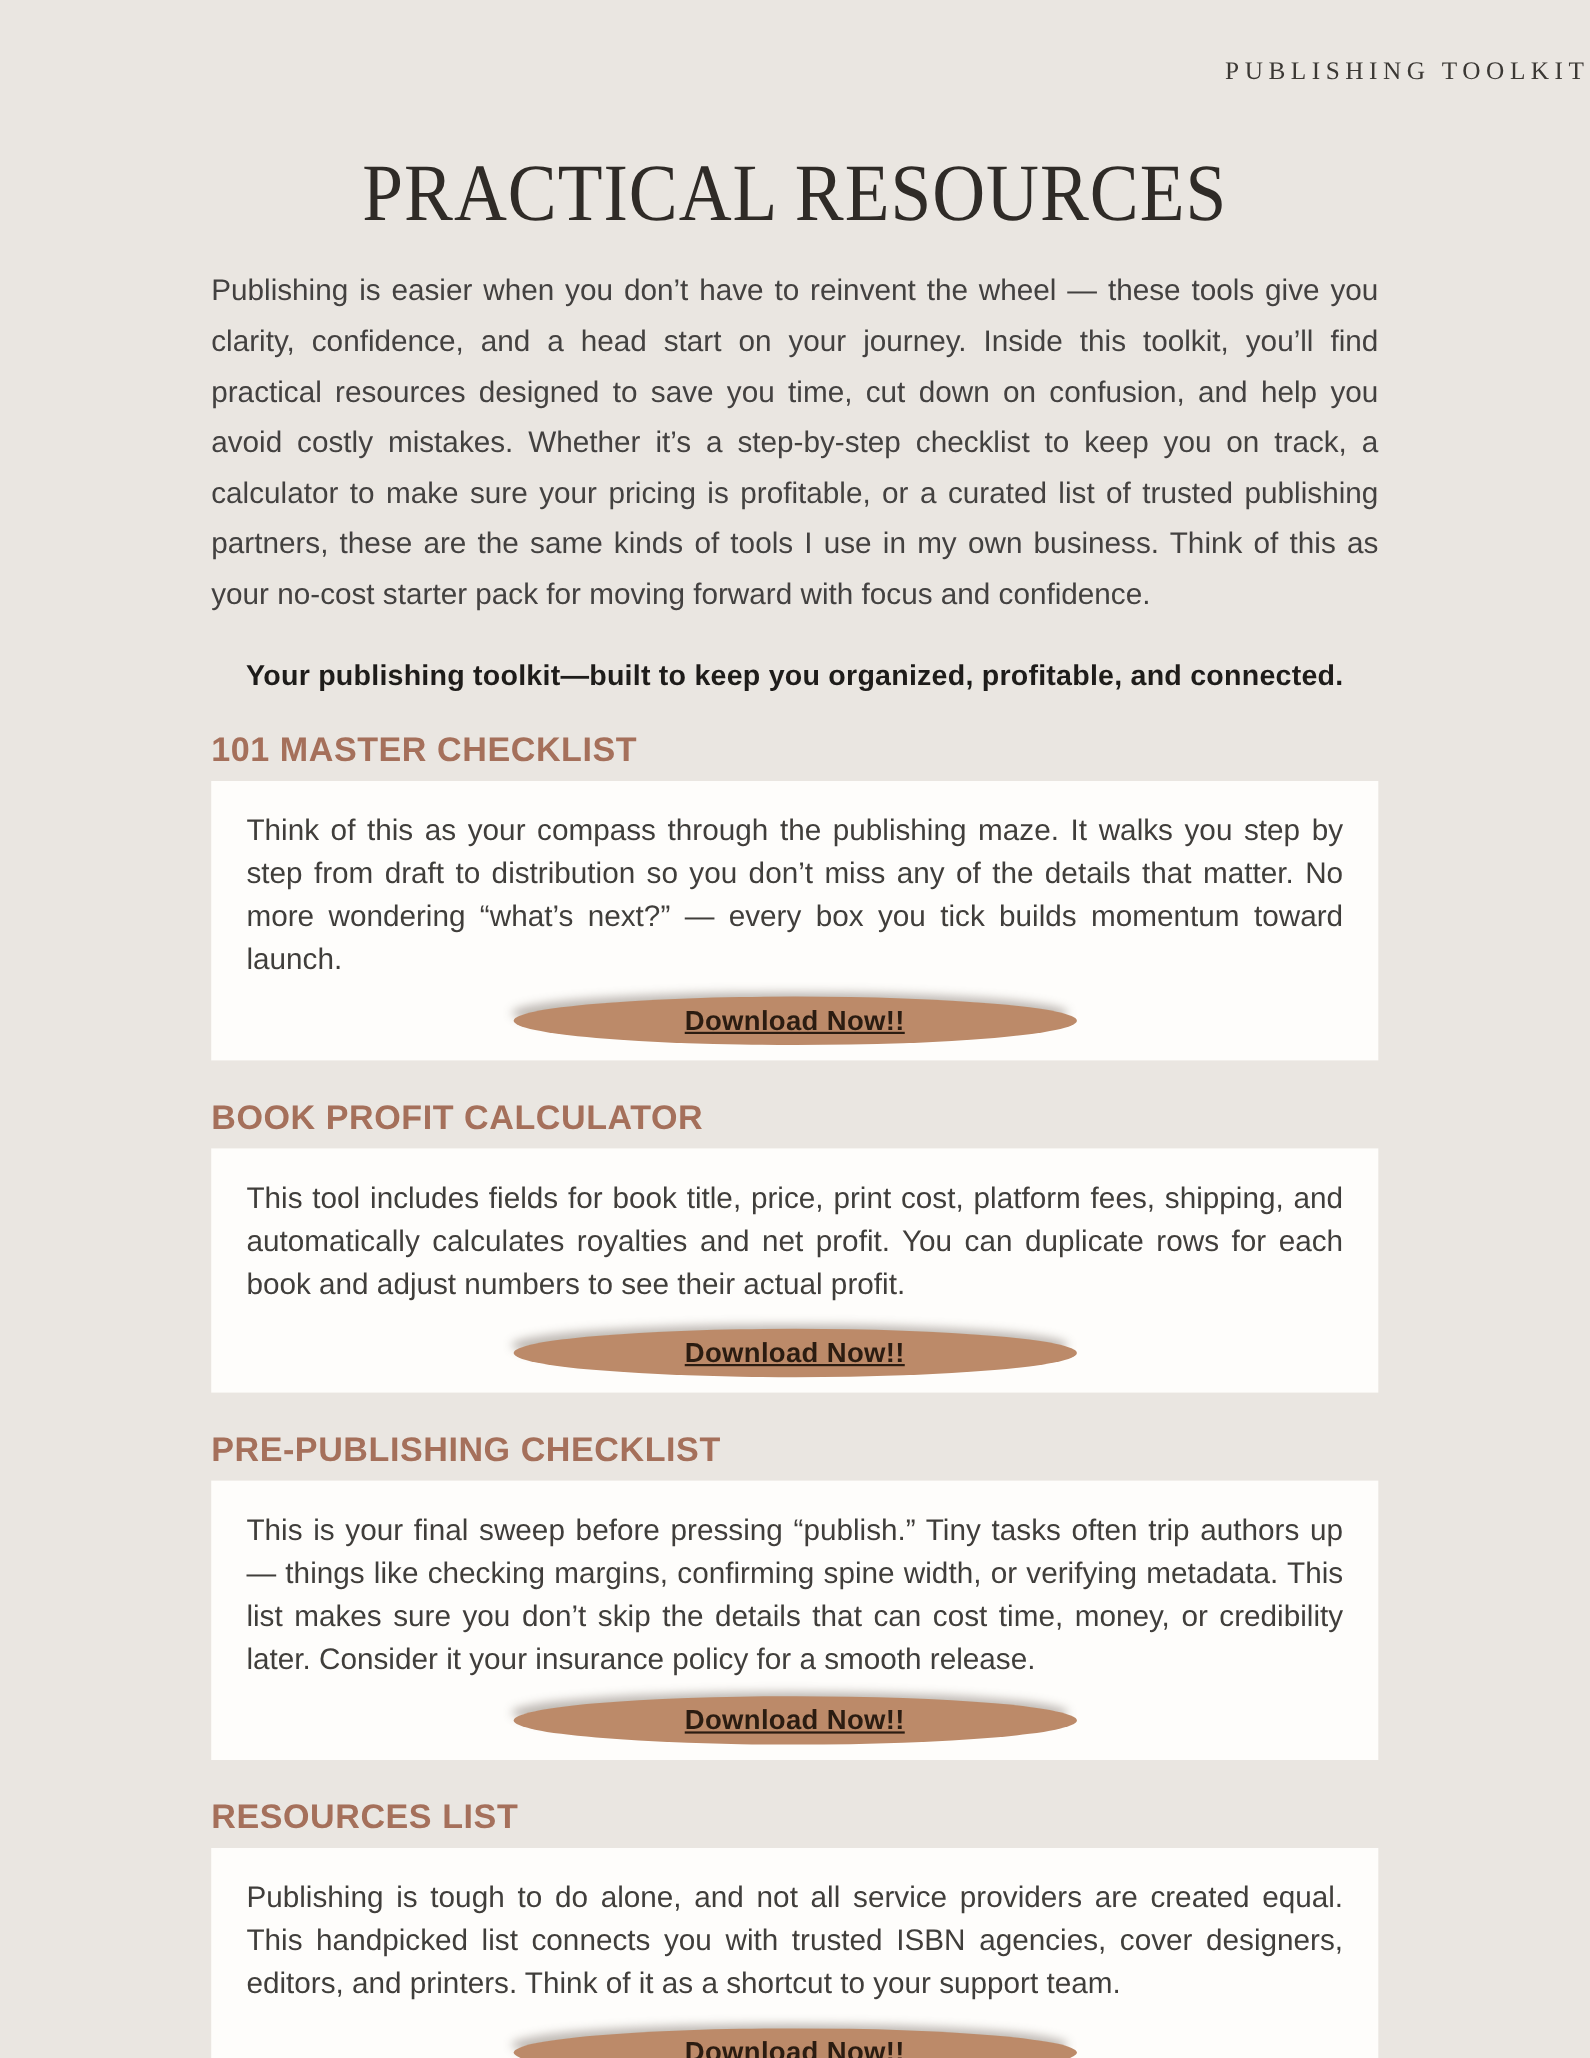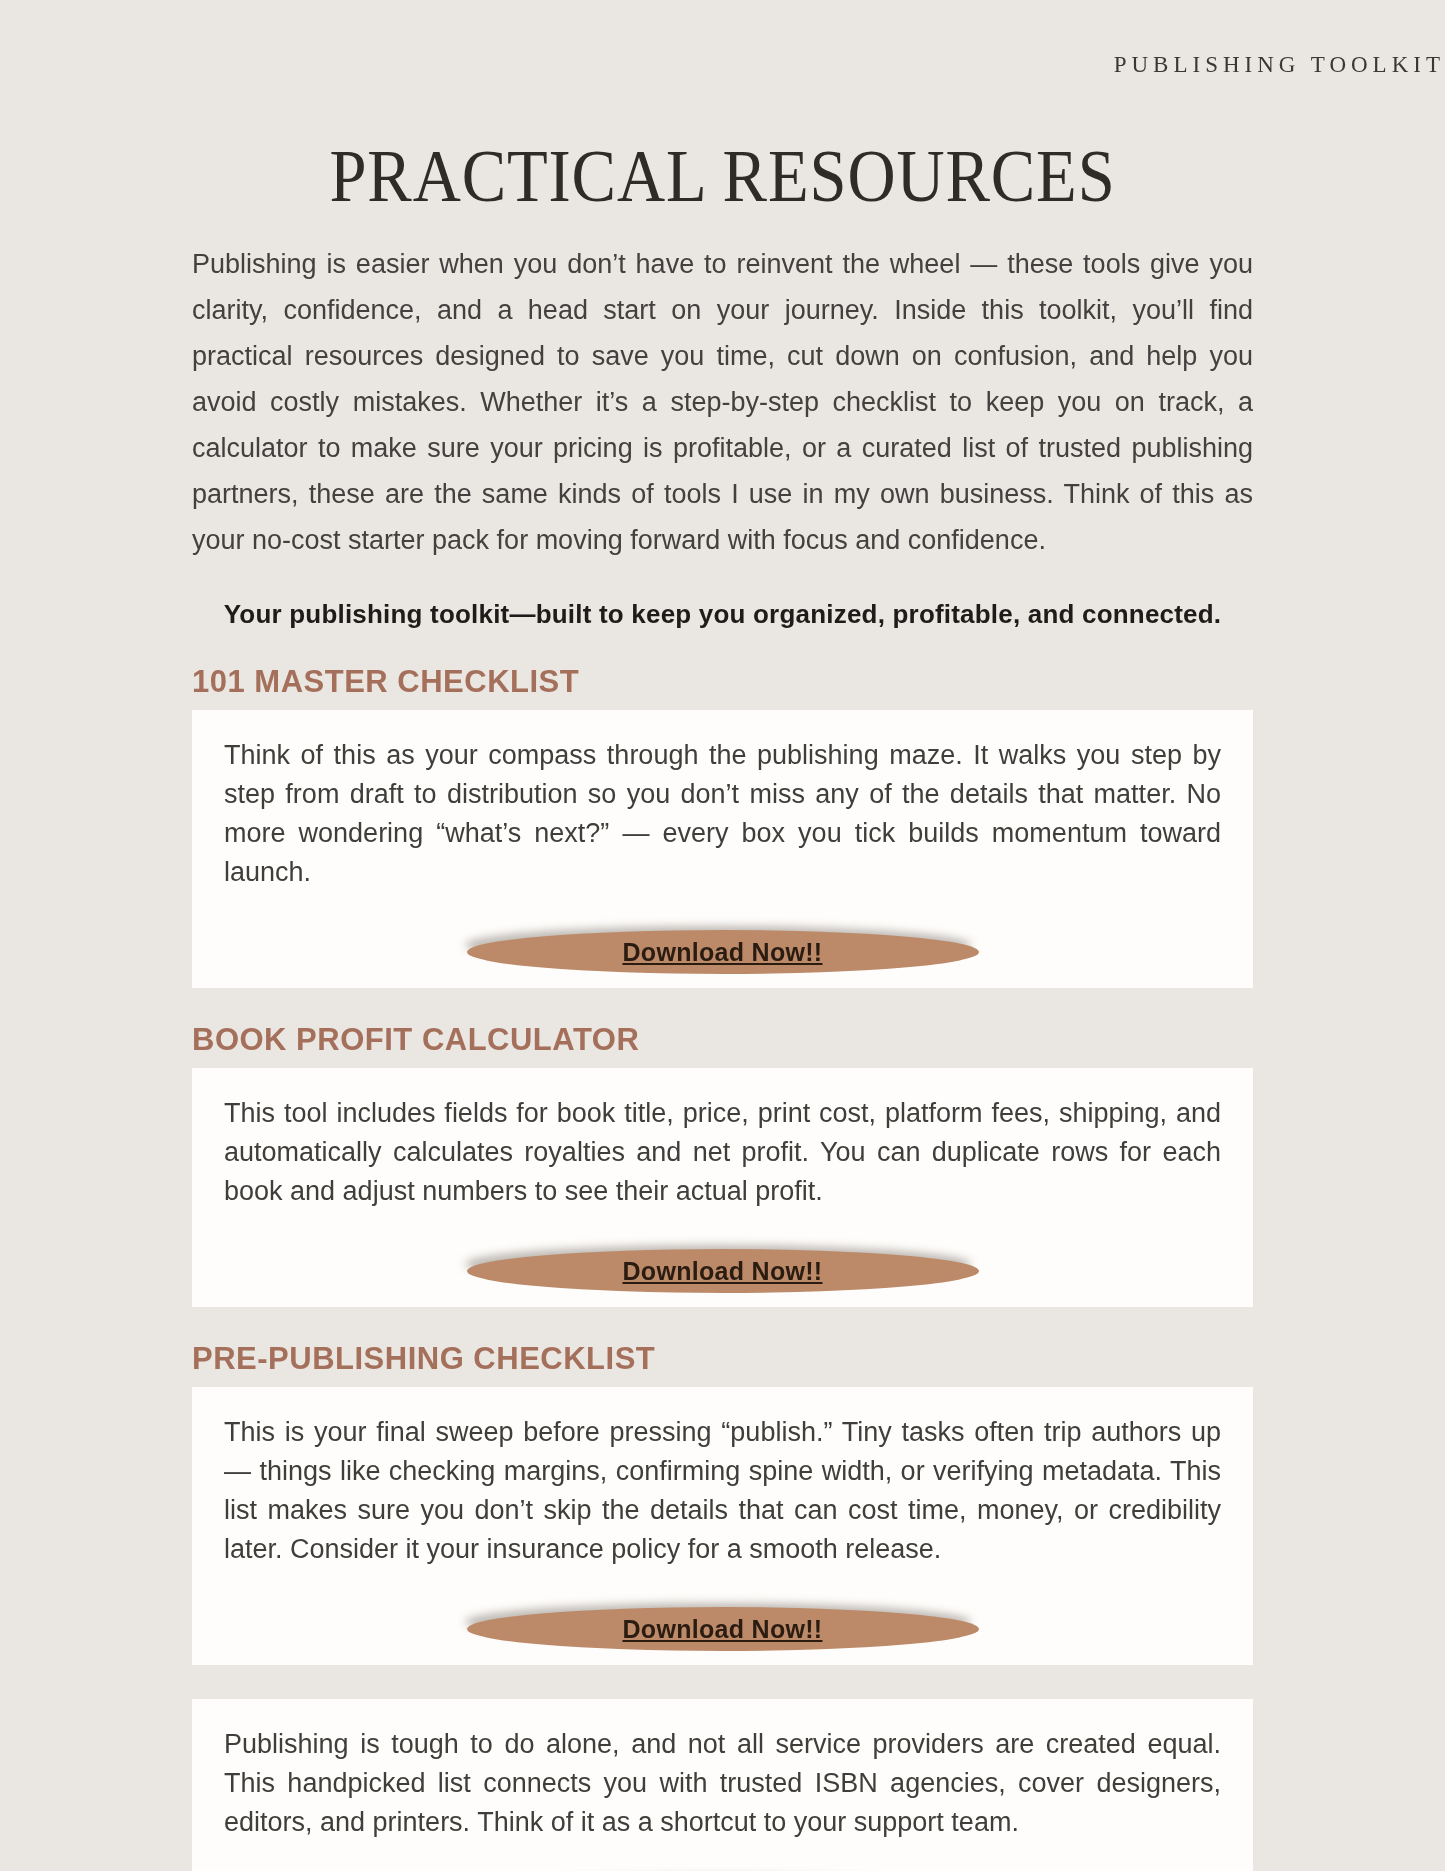--- a/index.html
+++ b/index.html
@@ -69,21 +69,20 @@
     font-weight: 700;
     letter-spacing: 0.5px;
     color: var(--accent);
   }
   .card {
     background: var(--card);
     min-height: 222px;
     padding: 26px 32px 10px;
     display: flex;
     flex-direction: column;
-    gap: 24px;
   }
   .card-text {
     margin: 0 0 14px;
     font-size: 27px;
     line-height: 39px;
     text-align: justify;
     color: #403E3B;
   }
   .download-btn {
     display: block;
@@ -146,20 +145,21 @@
 
     <section class="section">
       <h2 class="section-title">PRE-PUBLISHING CHECKLIST</h2>
       <div class="card">
         <p class="card-text">This is your final sweep before pressing “publish.” Tiny tasks often trip authors up — things like checking margins, confirming spine width, or verifying metadata. This list makes sure you don’t skip the details that can cost time, money, or credibility later. Consider it your insurance policy for a smooth release.</p>
         <button class="download-btn">Download Now!!</button>
       </div>
     </section>
 
     <section class="section">
+      <h2 class="section-title">RESOURCES LIST</h2>
       <div class="card">
         <p class="card-text">Publishing is tough to do alone, and not all service providers are created equal. This handpicked list connects you with trusted ISBN agencies, cover designers, editors, and printers.  Think of it as a shortcut to your support team.</p>
         <button class="download-btn">Download Now!!</button>
       </div>
     </section>
 
   </main>
 
   <div class="footer">- 51 -</div>
 

